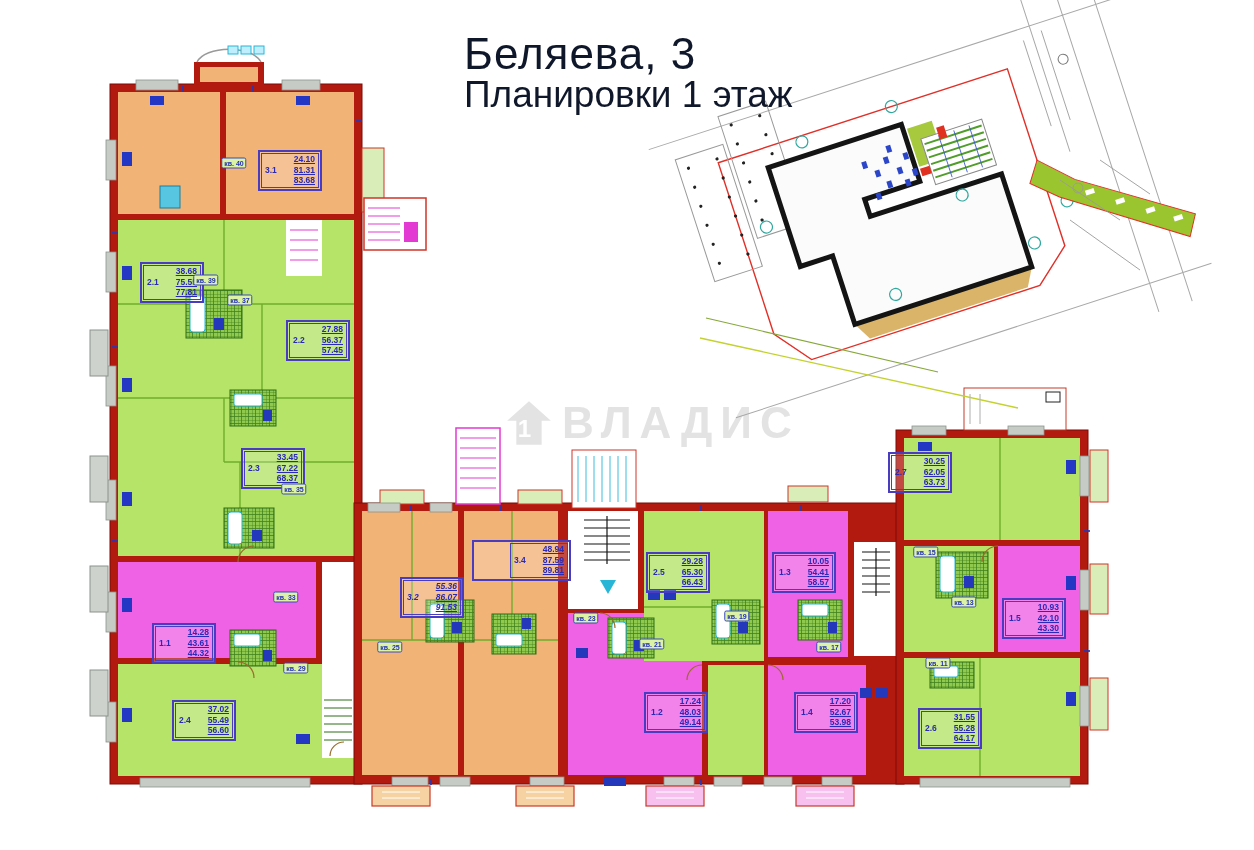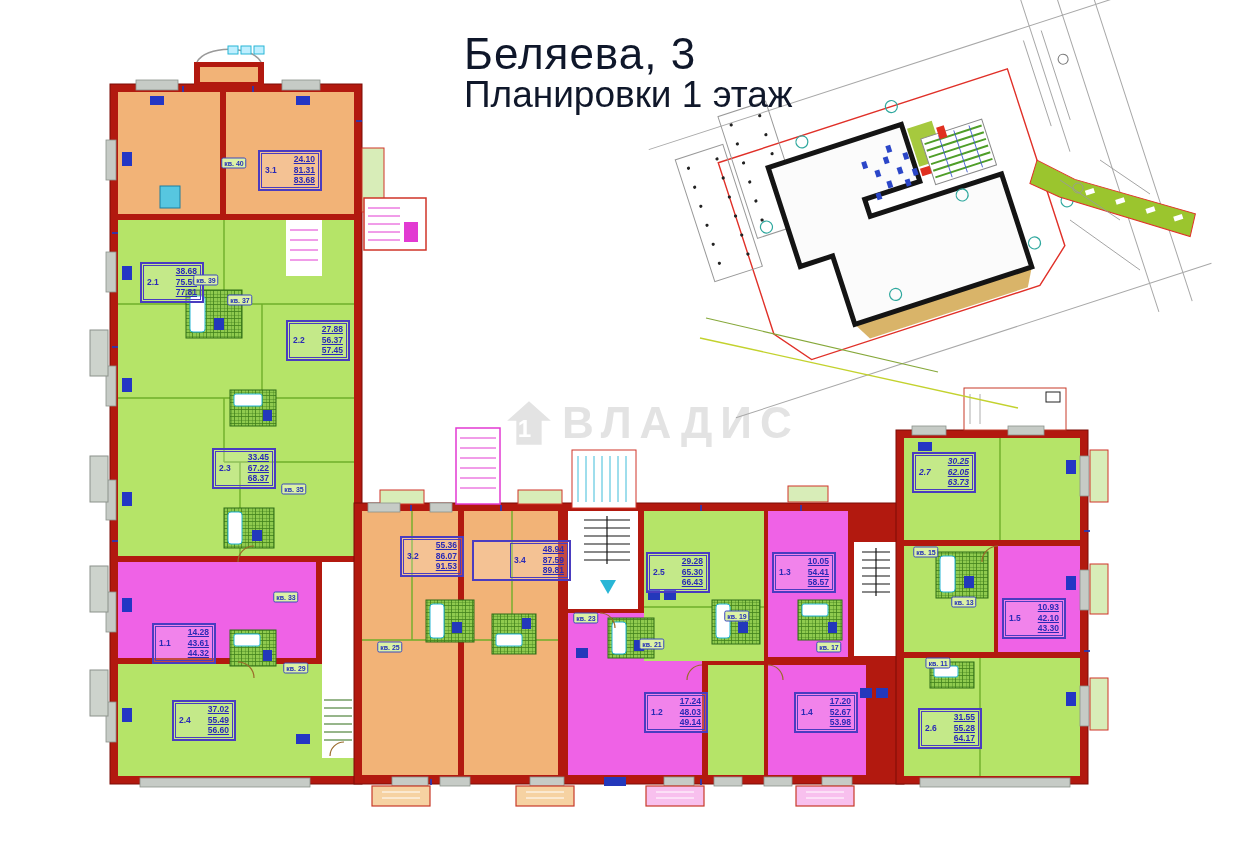--- a/index.html
+++ b/index.html
@@ -381,21 +381,21 @@
           </div>
           <div class="r">
             <span class="no">2.2</span>
             <span class="u">56.37</span>
           </div>
           <div class="r">
             <span class="u">57.45</span>
           </div>
         </div>
       </div>
-      <div class="apt-label" style="left: 212px; top: 448px;">
+      <div class="apt-label" style="left: 241px; top: 448px;">
         <div class="in">
           <div class="r">
             <span class="u">33.45</span>
           </div>
           <div class="r">
             <span class="no">2.3</span>
             <span class="u">67.22</span>
           </div>
           <div class="r">
             <span class="u">68.37</span>
@@ -423,21 +423,21 @@
           </div>
           <div class="r">
             <span class="no">2.4</span>
             <span class="u">55.49</span>
           </div>
           <div class="r">
             <span class="u">56.60</span>
           </div>
         </div>
       </div>
-      <div class="apt-label" style="left: 400px; top: 536px;">
+      <div class="apt-label" style="left: 400px; top: 577px; font-style: italic;">
         <div class="in">
           <div class="r">
             <span class="u">55.36</span>
           </div>
           <div class="r">
             <span class="no">3.2</span>
             <span class="u">86.07</span>
           </div>
           <div class="r">
             <span class="u">91.53</span>
@@ -479,21 +479,21 @@
           </div>
           <div class="r">
             <span class="no">1.3</span>
             <span class="u">54.41</span>
           </div>
           <div class="r">
             <span class="u">58.57</span>
           </div>
         </div>
       </div>
-      <div class="apt-label" style="left: 912px; top: 452px; font-style: italic;">
+      <div class="apt-label" style="left: 888px; top: 452px;">
         <div class="in">
           <div class="r">
             <span class="u">30.25</span>
           </div>
           <div class="r">
             <span class="no">2.7</span>
             <span class="u">62.05</span>
           </div>
           <div class="r">
             <span class="u">63.73</span>

